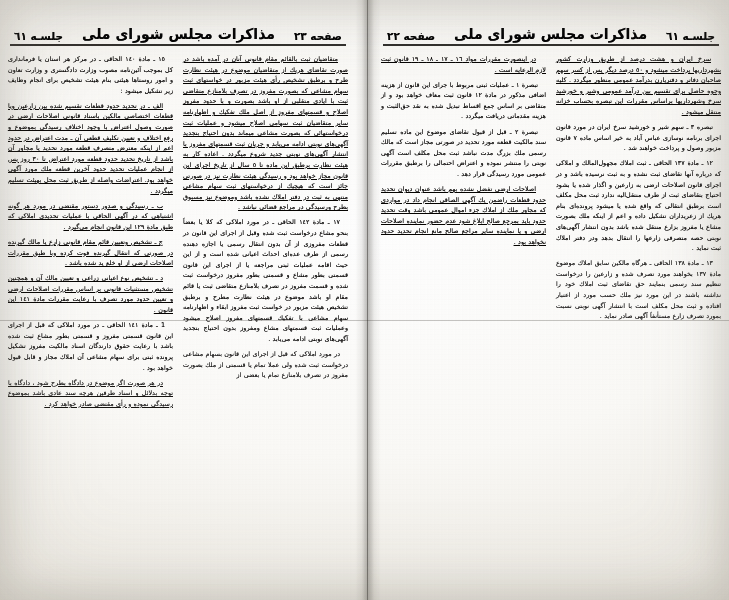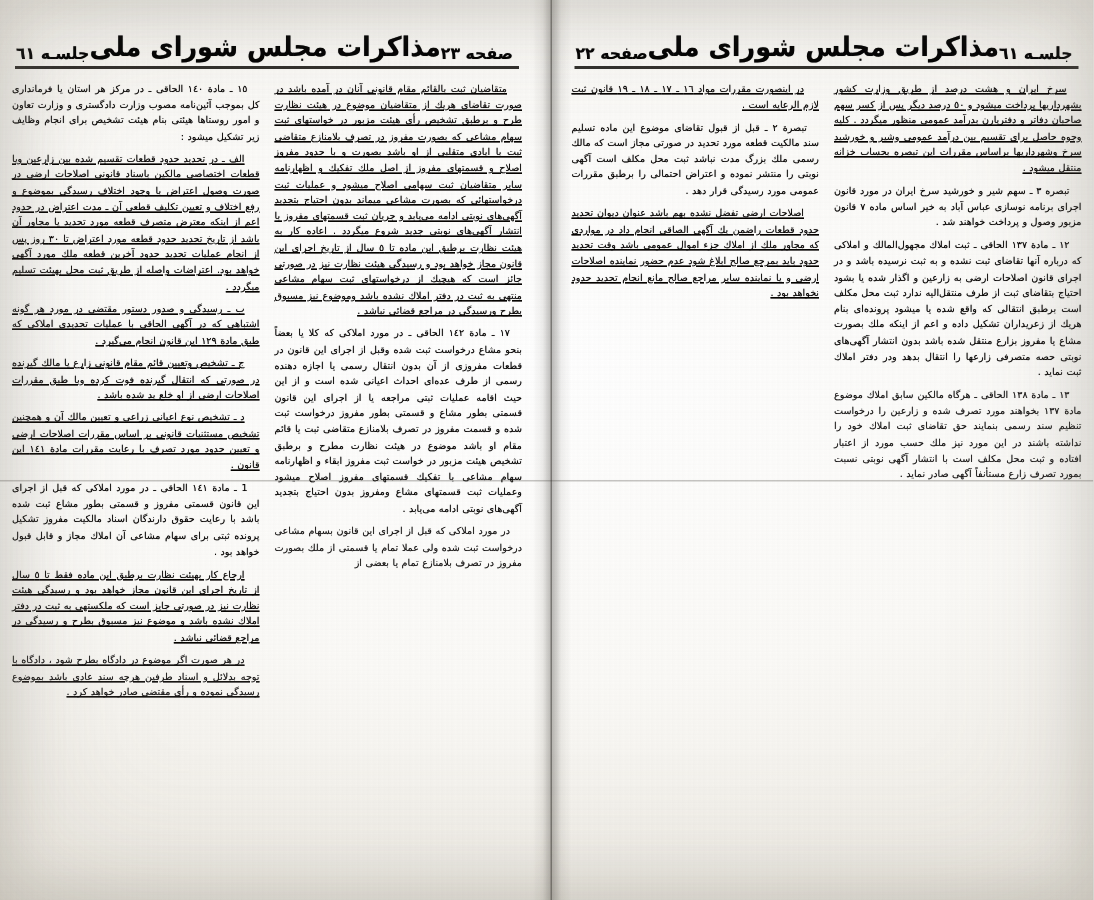--- a/index.html
+++ b/index.html
@@ -60,21 +60,21 @@
   .hdr-row{
     display:flex;align-items:flex-end;justify-content:space-between;
     height:20px;padding:0 4px;
   }
   .hdr-item{
     font-size:10.5px;font-weight:bold;color:#14120f;
     letter-spacing:.2px;white-space:nowrap;
     transform:scaleY(1.06);
     margin-top:22px;
   }
-  .hdr-center{font-size:17px;font-weight:bold;}
+  .hdr-center{font-size:14px;font-weight:bold;}
   .hdr-rule{
     margin-top:2px;height:0;border-top:2.1px solid #14120f;
     opacity:.88;
   }
 
   .cols{
     position:absolute;top:54px;left:8px;right:8px;bottom:8px;
     display:flex;flex-direction:row;direction:rtl;gap:10px;
   }
   .col{
@@ -115,21 +115,20 @@
         <p class="art">١٧ ـ مادة ١٤٢ الحاقى ـ در مورد املاكى كه كلا يا بعضاً بنحو مشاع درخواست ثبت شده وقبل از اجراى اين قانون در قطعات مفروزى از آن بدون انتقال رسمى يا اجازه دهنده رسمى از طرف عده‌اى احداث اعيانى شده است و از اين حيث اقامه عمليات ثبتى مراجعه يا از اجراى اين قانون قسمتى بطور مشاع و قسمتى بطور مفروز درخواست ثبت شده و قسمت مفروز در تصرف بلامنازع متقاضى ثبت يا قائم مقام او باشد موضوع در هيئت نظارت مطرح و برطبق تشخيص هيئت مزبور در خواست ثبت مفروز ابقاء و اظهارنامه سهام مشاعى با تفكيك قسمتهاى مفروز اصلاح ميشود وعمليات ثبت قسمتهاى مشاع ومفروز بدون احتياج بتجديد آگهى‌هاى نوبتى ادامه مى‌يابد .</p>
         <p class="art faded">در مورد املاكى كه قبل از اجراى اين قانون بسهام مشاعى درخواست ثبت شده ولى عملا تمام يا قسمتى از ملك بصورت مفروز در تصرف بلامنازع تمام يا بعضى از</p>
       </div>
       <div class="col inky">
         <p class="art">١٥ ـ مادة ١٤٠ الحاقى ـ در مركز هر استان يا فرماندارى كل بموجب آئين‌نامه مصوب وزارت دادگسترى و وزارت تعاون و امور روستاها هيئتى بنام هيئت تشخيص براى انجام وظايف زير تشكيل ميشود :</p>
         <p class="indent">الف ـ در تحديد حدود قطعات تقسيم شده بين زارعين ويا قطعات اختصاصى مالكين باسناد قانونى اصلاحات ارضى در صورت وصول اعتراض با وجود اختلاف رسيدگى بموضوع و رفع اختلاف و تعيين تكليف قطعى آن ـ مدت اعتراض در حدود اعم از اينكه معترض متصرف قطعه مورد تحديد يا مجاور آن باشد از تاريخ تحديد حدود قطعه مورد اعتراض تا ٣٠ روز پس از انجام عمليات تحديد حدود آخرين قطعه ملك مورد آگهى خواهد بود. اعتراضات واصله از طريق ثبت محل بهيئت تسليم ميگردد .</p>
         <p class="indent">ب ـ رسيدگى و صدور دستور مقتضى در مورد هر گونه اشتباهى كه در آگهى الحاقى با عمليات تحديدى املاكى كه طبق مادة ١٢٩ اين قانون انجام مى‌گيرد .</p>
         <p class="indent">ج ـ تشخيص وتعيين قائم مقام قانونى زارع يا مالك گيرنده در صورتى كه انتقال گيرنده فوت كرده وبا طبق مقررات اصلاحات ارضى از او خلع يد شده باشد .</p>
         <p class="indent">د ـ تشخيص نوع اعيانى زراعى و تعيين مالك آن و همچنين تشخيص مستثنيات قانونى بر اساس مقررات اصلاحات ارضى و تعيين حدود مورد تصرف با رعايت مقررات مادة ١٤١ اين قانون .</p>
         <p class="art">1 ـ مادة ١٤١ الحاقى ـ در مورد املاكى كه قبل از اجراى اين قانون قسمتى مفروز و قسمتى بطور مشاع ثبت شده باشد با رعايت حقوق دارندگان اسناد مالكيت مفروز تشكيل پرونده ثبتى براى سهام مشاعى آن املاك مجاز و قابل قبول خواهد بود .</p>
-        <p class="indent">ارجاع كار بهيئت نظارت برطبق اين ماده فقط تا ٥ سال از تاريخ اجراى اين قانون مجاز خواهد بود و رسيدگى هيئت نظارت نيز در صورتى جايز است كه ملكستهى به ثبت در دفتر املاك نشده باشد و موضوع نيز مسبوق بطرح و رسيدگى در مراجع قضائى نباشد .</p>
         <p class="indent faded">در هر صورت اگر موضوع در دادگاه بطرح شود ، دادگاه با توجه بدلائل و اسناد طرفين هرچه سند عادى باشد بموضوع رسيدگى نموده و رأى مقتضى صادر خواهد كرد .</p>
       </div>
     </div>
   </div>
 
   <div class="page page-right">
     <div class="hdr">
       <div class="hdr-row">
         <div class="hdr-item inky">جلسـه ٦١</div>
         <div class="hdr-item hdr-center inky">مذاكرات مجلس شوراى ملى</div>
@@ -140,20 +139,21 @@
 
     <div class="cols">
       <div class="col inky">
         <p class="indent">سرخ ايران و هشت درصد از طريق وزارت كشور بشهرداريها پرداخت ميشود و ٥٠ درصد ديگر پس از كسر سهم صاحبان دفاتر و دفتريارن بدرآمد عمومى منظور ميگردد . كليه وجوه حاصل براى تقسيم بين درآمد عمومى وشير و خورشيد سرخ وشهرداريها براساس مقررات اين تبصره بحساب خزانه منتقل ميشود .</p>
         <p class="art">تبصره ٣ ـ سهم شير و خورشيد سرخ ايران در مورد قانون اجراى برنامه نوسازى عباس آباد به خير اساس ماده ٧ قانون مزبور وصول و پرداخت خواهند شد .</p>
         <p class="art">١٢ ـ مادة ١٣٧ الحاقى ـ ثبت املاك مجهول‌المالك و املاكى كه درباره آنها تقاضاى ثبت نشده و به ثبت نرسيده باشد و در اجراى قانون اصلاحات ارضى به زارعين و اگذار شده يا بشود احتياج بتقاضاى ثبت از طرف منتقل‌اليه ندارد ثبت محل مكلف است برطبق انتقالى كه واقع شده يا ميشود پرونده‌اى بنام هريك از زعريداران تشكيل داده و اعم از اينكه ملك بصورت مشاع يا مفروز بزارع منتقل شده باشد بدون انتشار آگهى‌هاى نوبتى حصه متصرفى زارعها را انتقال بدهد ودر دفتر املاك ثبت نمايد .</p>
         <p class="art faded">١٣ ـ مادة ١٣٨ الحاقى ـ هرگاه مالكين سابق املاك موضوع مادة ١٣٧ بخواهند مورد تصرف شده و زارعين را درخواست تنظيم سند رسمى بنمايند حق تقاضاى ثبت املاك خود را نداشته باشند در اين مورد نيز ملك حسب مورد از اعتبار افتاده و ثبت محل مكلف است با انتشار آگهى نوبتى نسبت بمورد تصرف زارع مستأنفاً آگهى صادر نمايد .</p>
       </div>
       <div class="col inky">
         <p class="indent">در اينصورت مقررات مواد ١٦ ـ ١٧ ـ ١٨ ـ ١٩ قانون ثبت لازم الرعايه است .</p>
+        <p class="art">تبصرة ١ ـ عمليات ثبتى مربوط با جراى اين قانون از هزينه اضافى مذكور در مادة ١٢ قانون ثبت معاف خواهد بود و از متقاضى بر اساس جمع اقساط تبديل شده به نقد حق‌الثبت و هزينه مقدماتى دريافت ميگردد .</p>
         <p class="art">تبصرة ٢ ـ قبل از قبول تقاضاى موضوع اين ماده تسليم سند مالكيت قطعه مورد تحديد در صورتى مجاز است كه مالك رسمى ملك بزرگ مدت نباشد ثبت محل مكلف است آگهى نوبتى را منتشر نموده و اعتراض احتمالى را برطبق مقررات عمومى مورد رسيدگى قرار دهد .</p>
         <p class="indent">اصلاحات ارضى تفضل نشده بهم باشد عنوان ديوان تحديد حدود قطعات راضمن يك آگهى الصاقى انجام داد در مواردى كه مجاور ملك از املاك جزء اموال عمومى باشد وقت تحديد حدود بايد بمرجع صالح ابلاغ شود عدم حضور نماينده اصلاحات ارضى و يا نماينده ساير مراجع صالح مانع انجام تحديد حدود نخواهد بود .</p>
       </div>
     </div>
   </div>
 
   <div class="scanline" style="top:320px;"></div>
   <div class="gutter"></div>
   <div class="gutter-line"></div>
   <div class="grain"></div>

